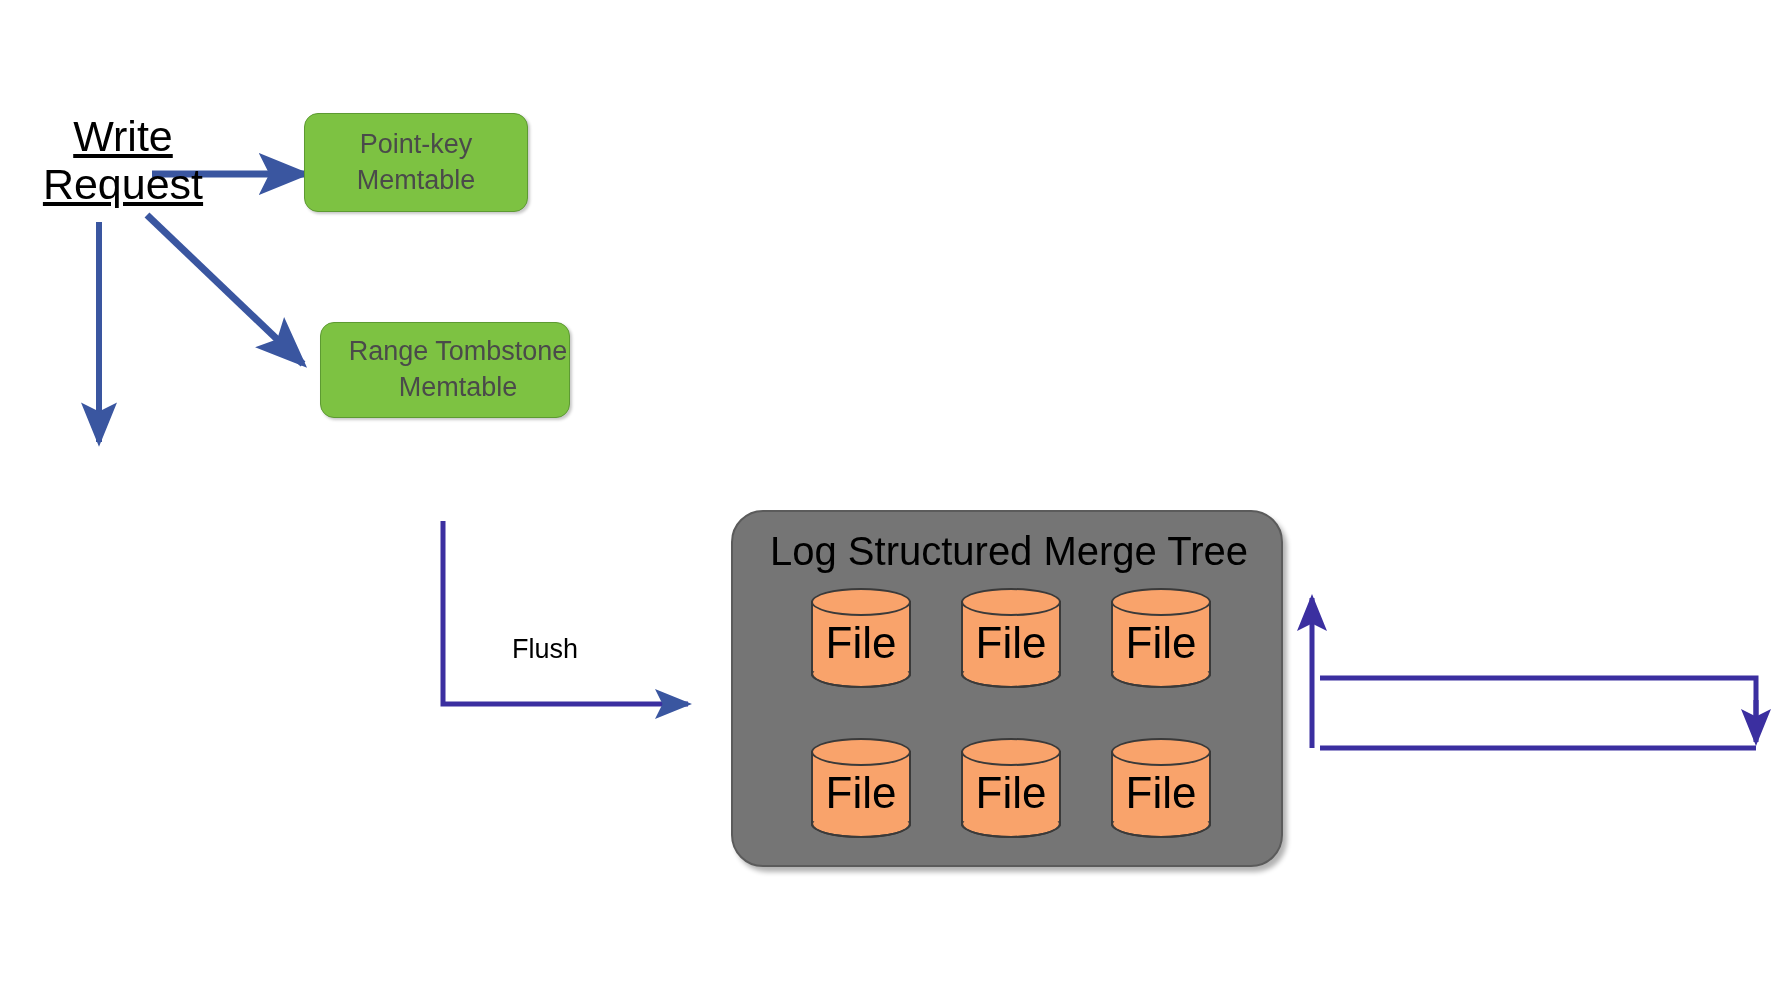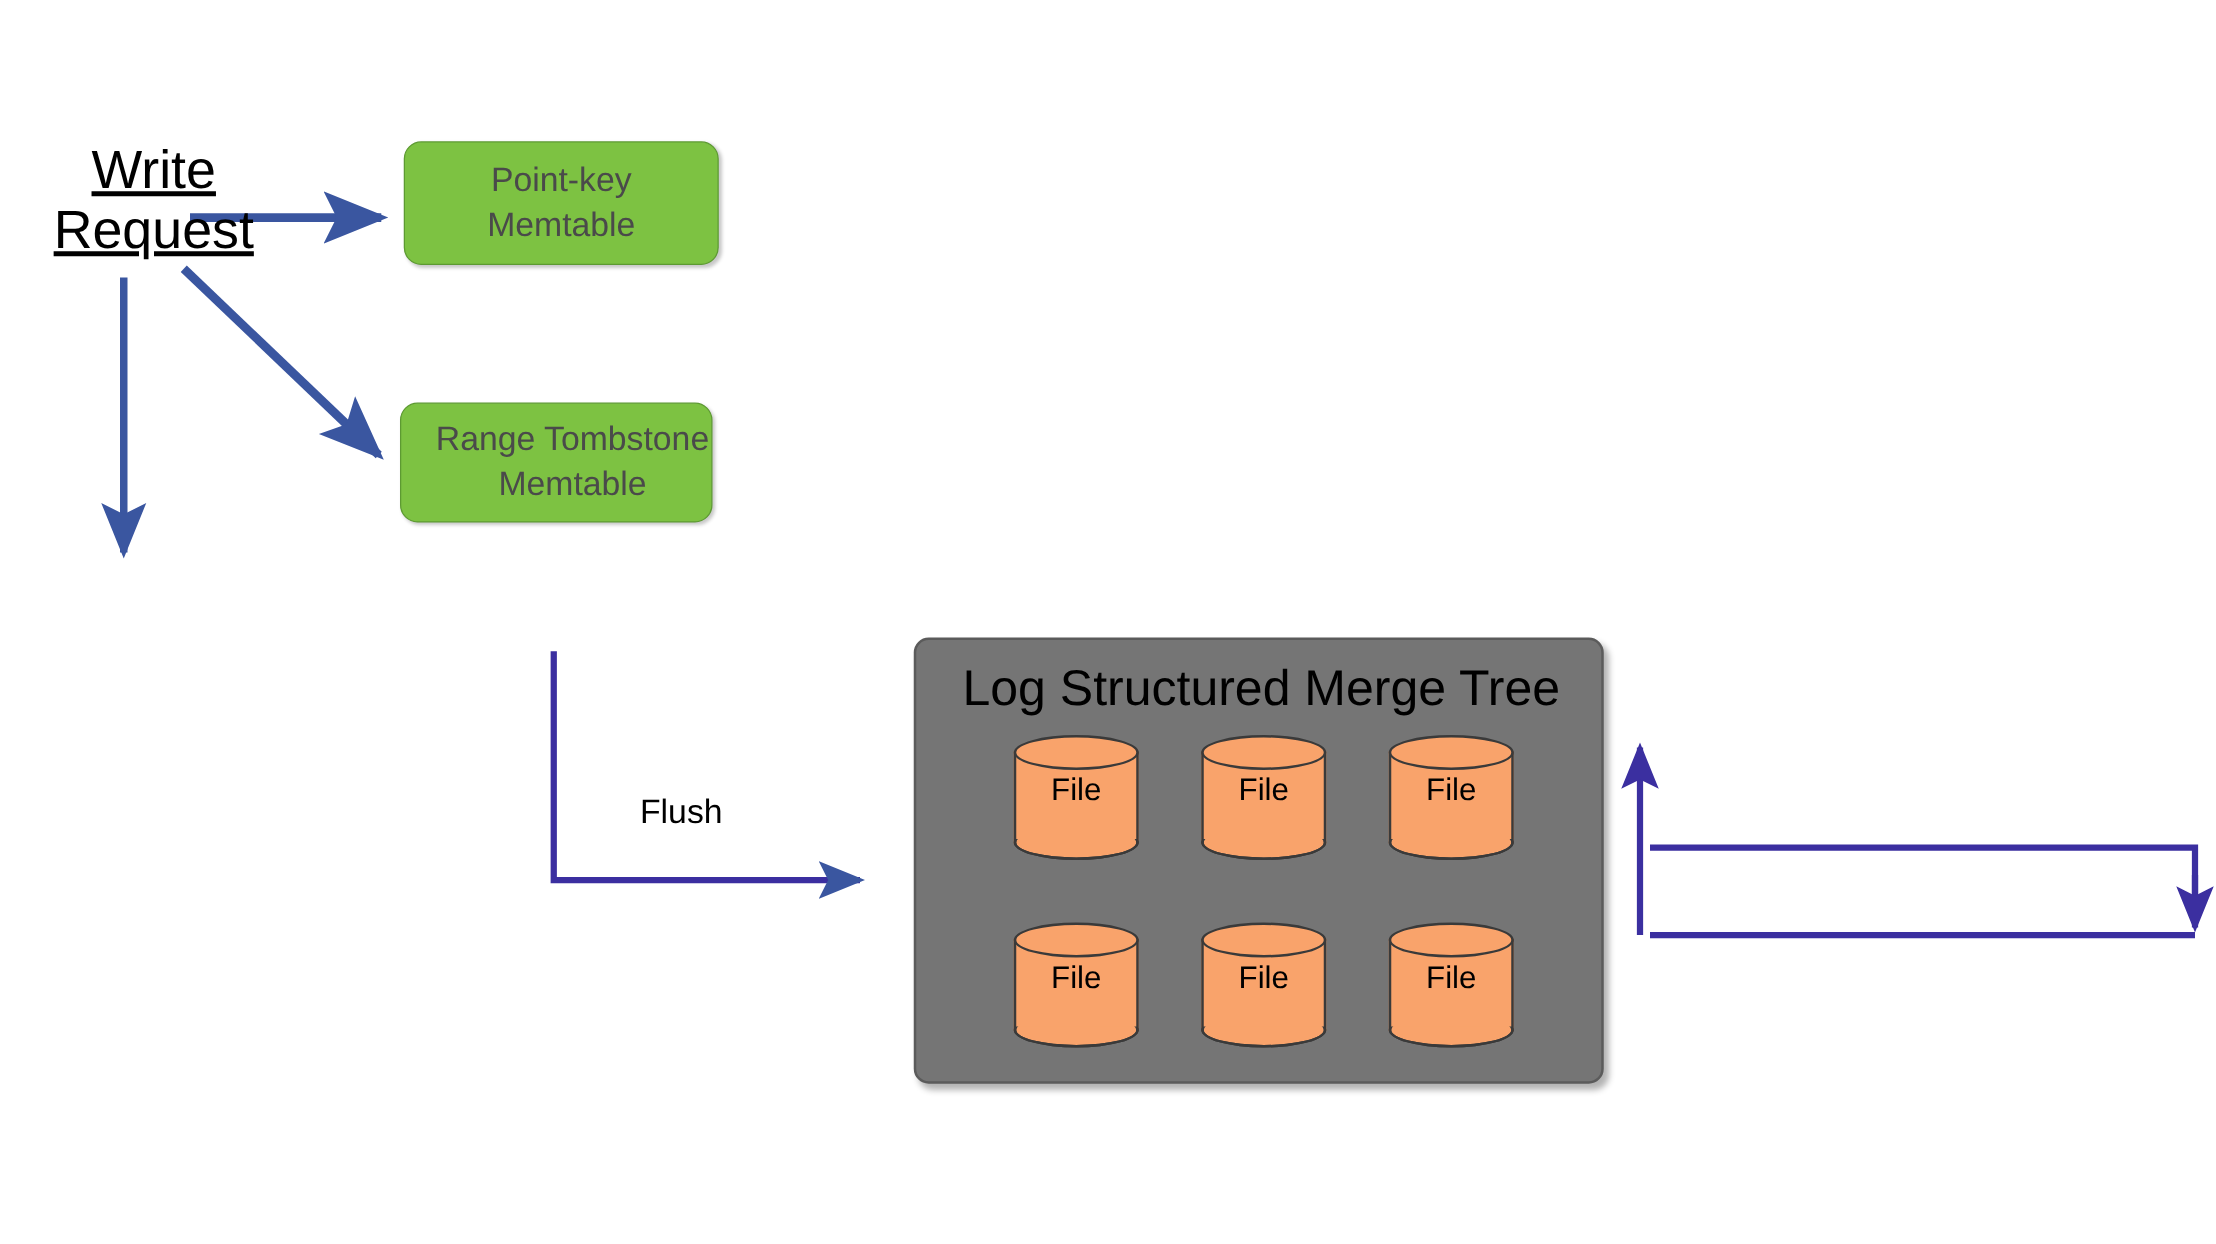--- a/index.html
+++ b/index.html
@@ -73,36 +73,36 @@
     font-size: 27px;
     line-height: 1.33;
     text-align: center;
     display: flex;
     align-items: center;
     justify-content: center;
     box-sizing: border-box;
     box-shadow: 2px 2px 3px rgba(0,0,0,0.22);
   }
   #memtable-point {
-    left: 323px; top: 113px;
-    width: 252px; height: 99px;
+    left: 304px; top: 113px;
+    width: 224px; height: 99px;
   }
   #memtable-range {
     left: 320px; top: 322px;
     width: 250px; height: 96px;
   }
 
   
   #lsm-box {
     position: absolute;
     left: 731px; top: 510px;
     width: 552px; height: 357px;
     background: #757575;
     border: 2px solid #5b5b5b;
-    border-radius: 12px;
+    border-radius: 32px;
     box-shadow: 4px 5px 5px rgba(0,0,0,0.30);
     box-sizing: border-box;
   }
   #lsm-title {
     position: absolute;
     left: 0; top: 17px;
     width: 552px;
     text-align: center;
     color: #000000;
     font-size: 40px;
@@ -163,21 +163,21 @@
     border: 2px solid #3a3a3a;
     border-radius: 50%;
     box-sizing: border-box;
     clip-path: inset(45% -4px -6px -4px);
   }
   .cyl .cyl-label {
     position: absolute;
     left: 0; top: 30px;
     width: 100px;
     text-align: center;
-    font-size: 25px;
+    font-size: 44px;
     color: #000000;
     z-index: 3;
   }
   #log-cyl {
     position: absolute;
     left: 60px; top: 553px;
     width: 104px; height: 100px;
   }
   #log-cyl .cyl-label { font-size: 37px; top: 28px; }
 </style>

